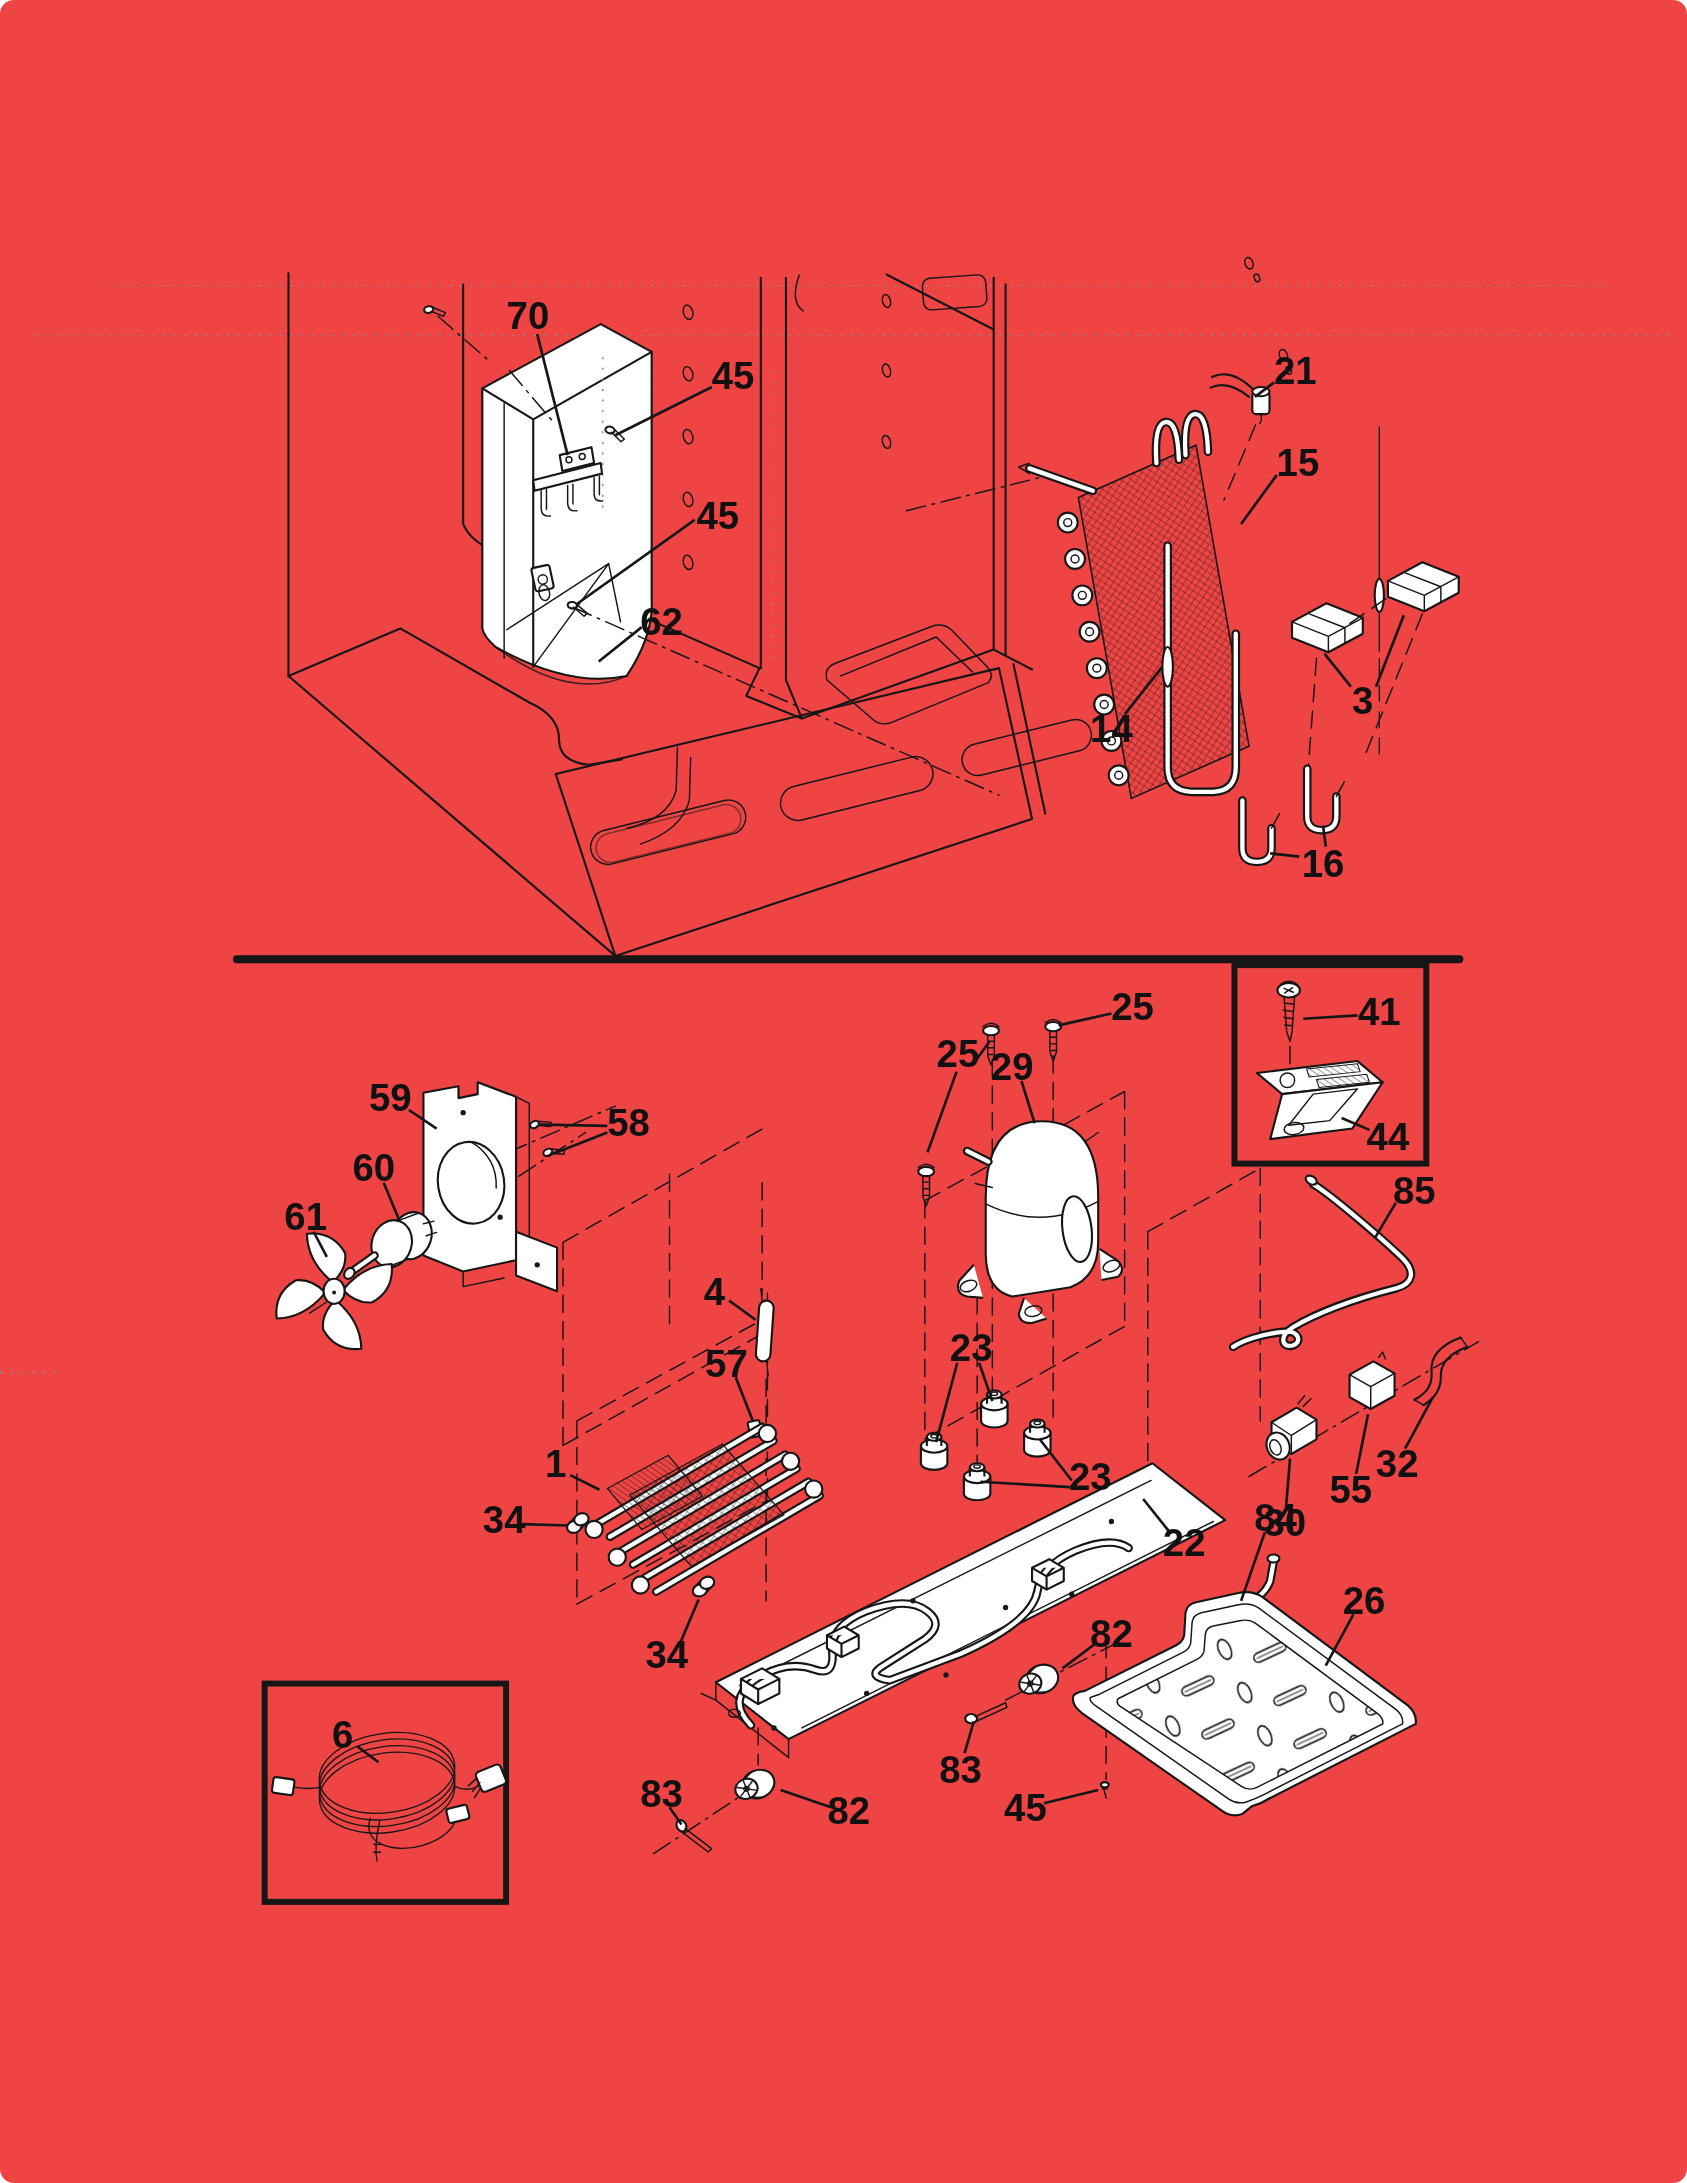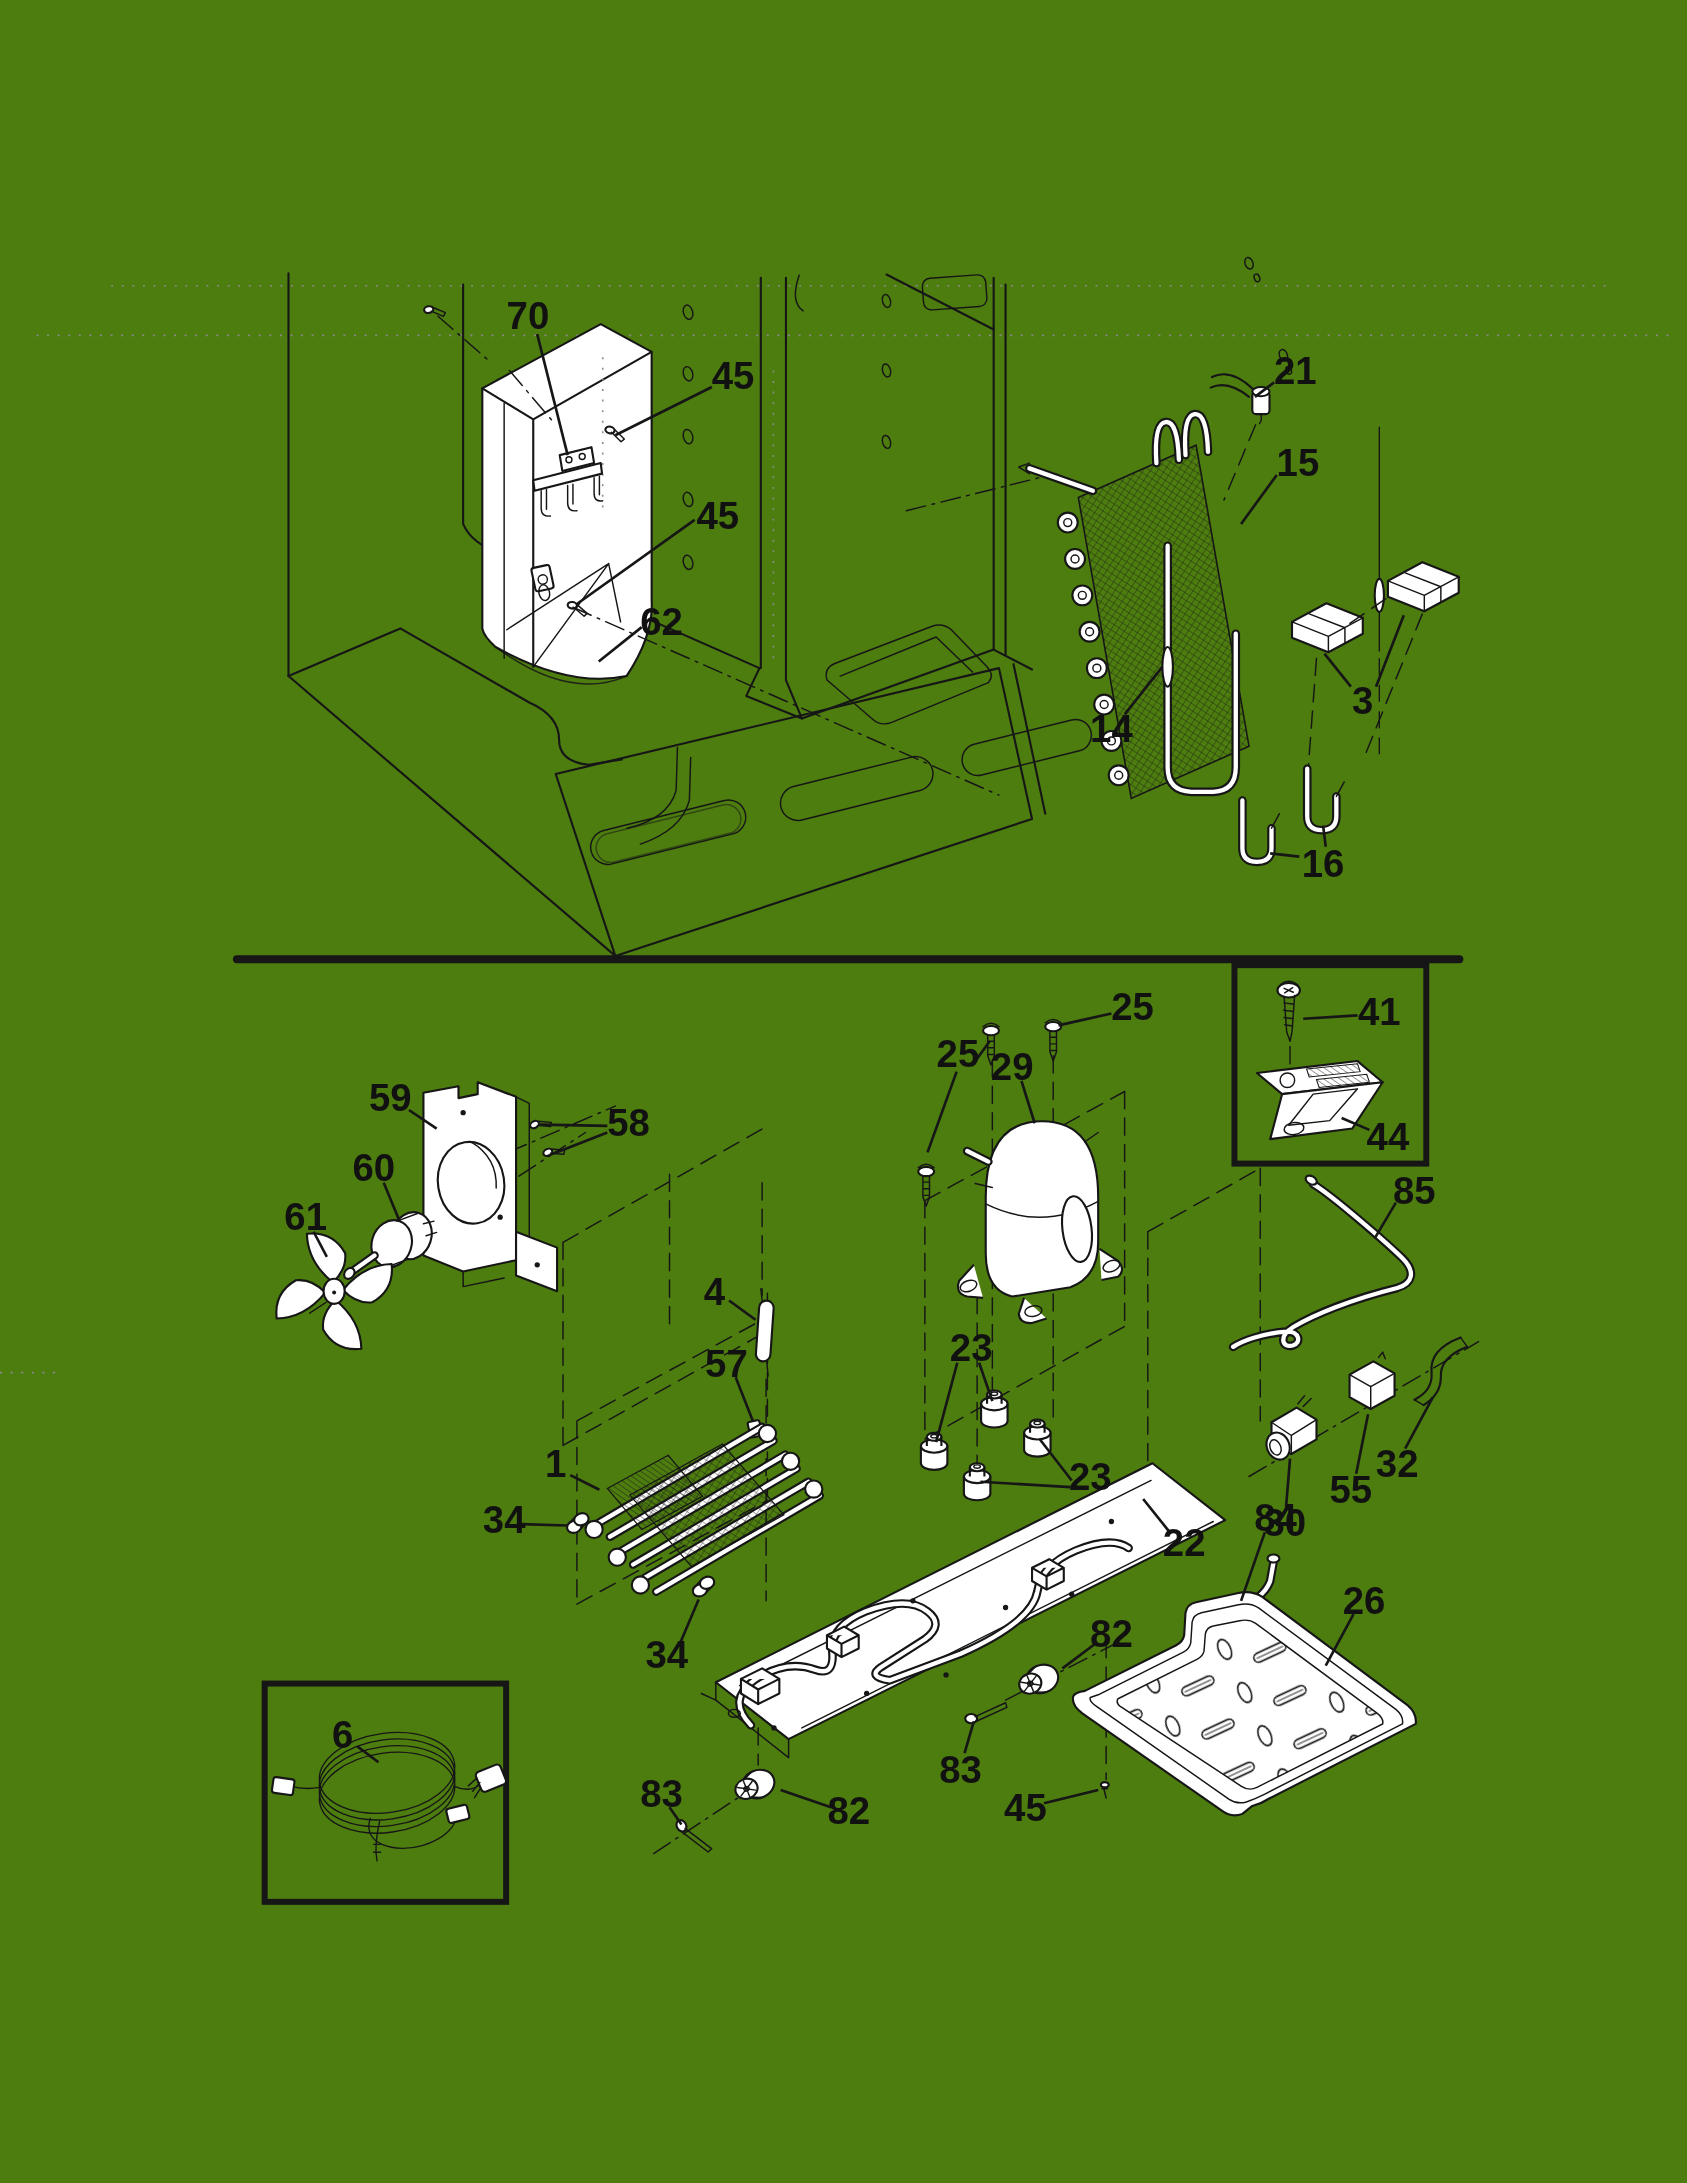--- a/index.html
+++ b/index.html
@@ -1,16 +1,16 @@
 <!DOCTYPE html>
 <html style="font-size:10.6px"><head>
 <meta charset="utf-8">
 <style>
   html,body{margin:0;padding:0;background:#fff;}
-  #page{position:relative;width:1687px;height:2183px;background:#4d7c0f;overflow:hidden;}
+  #page{position:relative;width:1687px;height:2183px;background:#ef4444;overflow:hidden;border-radius:14px;}
   svg{position:absolute;left:0;top:0;}
   .ln{fill:none;stroke:#161616;stroke-width:3.2;stroke-linecap:round;stroke-linejoin:round;}
   .ln2{fill:none;stroke:#161616;stroke-width:2.2;stroke-linecap:round;stroke-linejoin:round;}
   .lnW{fill:#ffffff;stroke:#161616;stroke-width:3.2;stroke-linejoin:round;}
   .tubeO{fill:none;stroke:#161616;stroke-width:13;stroke-linecap:round;stroke-linejoin:round;}
   .tubeI{fill:none;stroke:#ffffff;stroke-width:6.5;stroke-linecap:round;stroke-linejoin:round;}
   .thin{fill:none;stroke:#161616;stroke-width:2;}
   .dash{stroke-dasharray:26 14;}
   .dashdot{stroke-dasharray:30 10 4 10;}
   .dot{fill:none;stroke:#8a8a8a;stroke-width:2.4;stroke-dasharray:3 13;}

